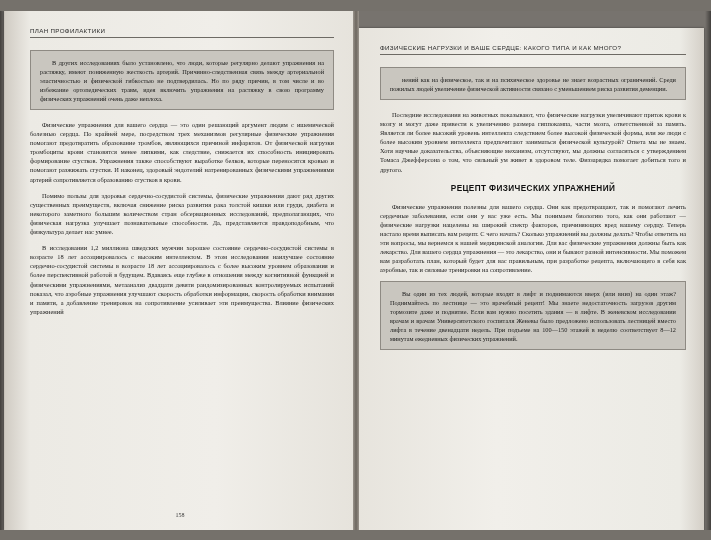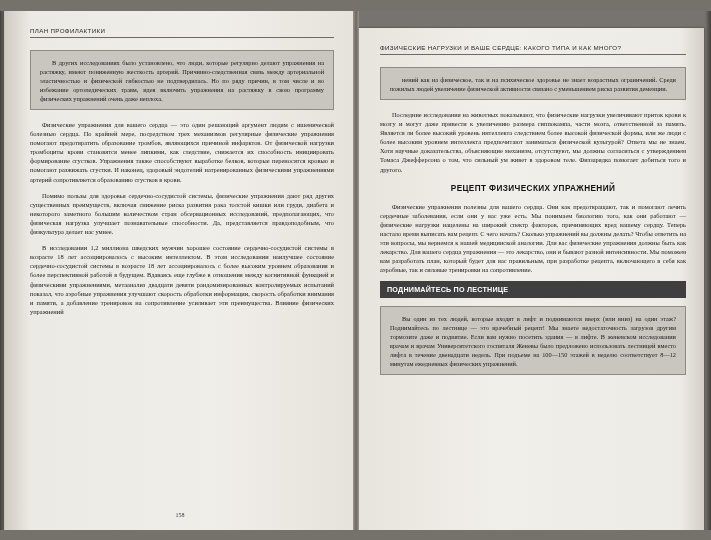--- a/index.html
+++ b/index.html
@@ -174,21 +174,20 @@
     <div class="box">
       <p>нений как на физическое, так и на психическое здоровье не знает возрастных ограничений. Среди пожилых людей увеличение физической активности связано с уменьшением риска развития деменции.</p>
     </div>
 
     <p class="body">Последние исследования на животных показывают, что физические нагрузки увеличивают приток крови к мозгу и могут даже привести к увеличению размера гиппокампа, части мозга, ответственной за память. Является ли более высокий уровень интеллекта следствием более высокой физической формы, или же люди с более высоким уровнем интеллекта предпочитают заниматься физической культурой? Ответа мы не знаем. Хотя научные доказательства, объясняющие механизм, отсутствуют, мы должны согласиться с утверждением Томаса Джефферсона о том, что сильный ум живет в здоровом теле. Физзарядка помогает добиться того и другого.</p>
 
     <div class="head-center">РЕЦЕПТ ФИЗИЧЕСКИХ УПРАЖНЕНИЙ</div>
 
     <p class="body">Физические упражнения полезны для вашего сердца. Они как предотвращают, так и помогают лечить сердечные заболевания, если они у вас уже есть. Мы понимаем биологию того, как они работают — физические нагрузки нацелены на широкий спектр факторов, причиняющих вред вашему сердцу. Теперь настало время выписать вам рецепт. С чего начать? Сколько упражнений вы должны делать? Чтобы ответить на эти вопросы, мы вернемся к нашей медицинской аналогии. Для вас физические упражнения должны быть как лекарство. Для вашего сердца упражнения — это лекарство, они и бывают разной интенсивности. Мы поможем вам разработать план, который будет для вас правильным, при разработке рецепта, включающего в себя как аэробные, так и силовые тренировки на сопротивление.</p>
 
-    <div class="head-bar">ПОДНИМАЙТЕСЬ ПО ЛЕСТНИЦЕ</div>
 
     <div class="box">
       <p>Вы один из тех людей, которые входят в лифт и поднимаются вверх (или вниз) на один этаж? Поднимайтесь по лестнице — это врачебный рецепт! Мы знаете недостаточность загрузов другим тормозите даже и поднятие. Если вам нужно посетить здания — в лифте. В женевском исследовании врачам и врачам Университетского госпиталя Женевы было предложено использовать лестницей вместо лифта в течение двенадцати недель. При подъеме на 100—150 этажей в неделю соответствует 8—12 минутам ежедневных физических упражнений.</p>
     </div>
 
     <div class="folio">159</div>
   </div>
 
   <div class="shadow-left"></div>
   <div class="shadow-right"></div>

